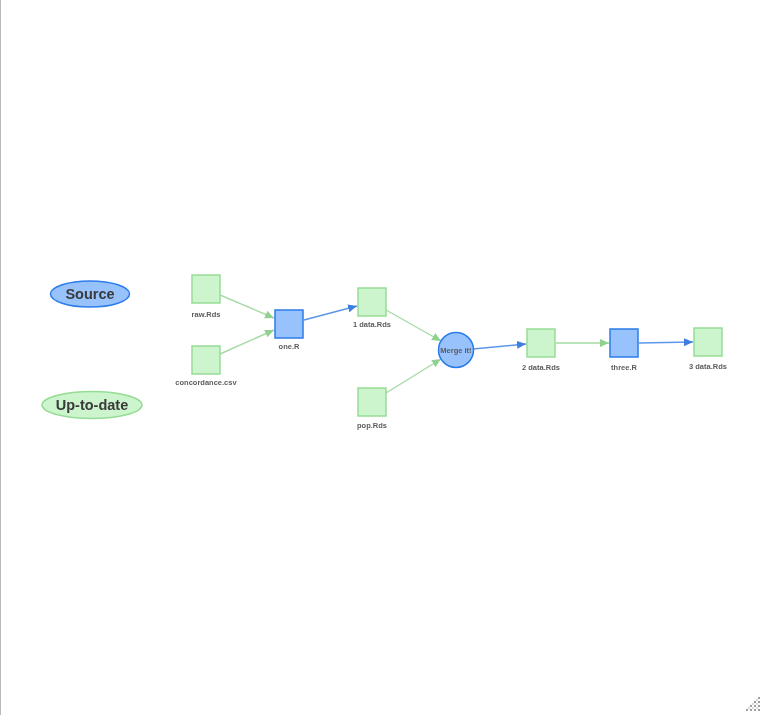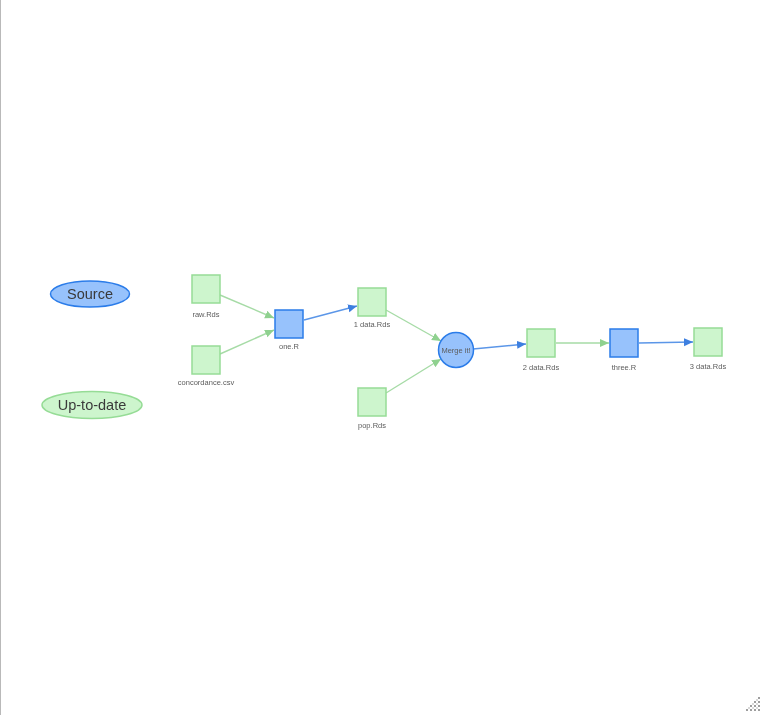--- a/index.html
+++ b/index.html
@@ -1,21 +1,21 @@
 <!DOCTYPE html>
 <html><head>
 <meta charset="utf-8">
 <style>
   html,body{margin:0;padding:0;background:#fff;}
   .stage{
     position:relative;width:763px;height:715px;background:#ffffff;
     border-left:1px solid #b9b9b9;box-sizing:border-box;overflow:hidden;
     font-family:"Liberation Sans",sans-serif;
   }
-  .network{position:absolute;left:0;top:0;width:100%;height:100%;}
+  .network{position:absolute;left:0;top:0;width:100%;height:100%;font-weight:bold;}
   svg{display:block;}
   .nl{font-size:7.5px;text-anchor:middle;}
   .cl{font-size:7.5px;text-anchor:middle;}
   .ll{font-size:14.5px;text-anchor:middle;}
   .edge{fill:none;stroke-width:1.4;}
   .shape{stroke-width:1.5;}
   .grip{position:absolute;right:1px;bottom:2px;width:17px;height:17px;cursor:nwse-resize;}
 </style>
 </head>
 <body>

